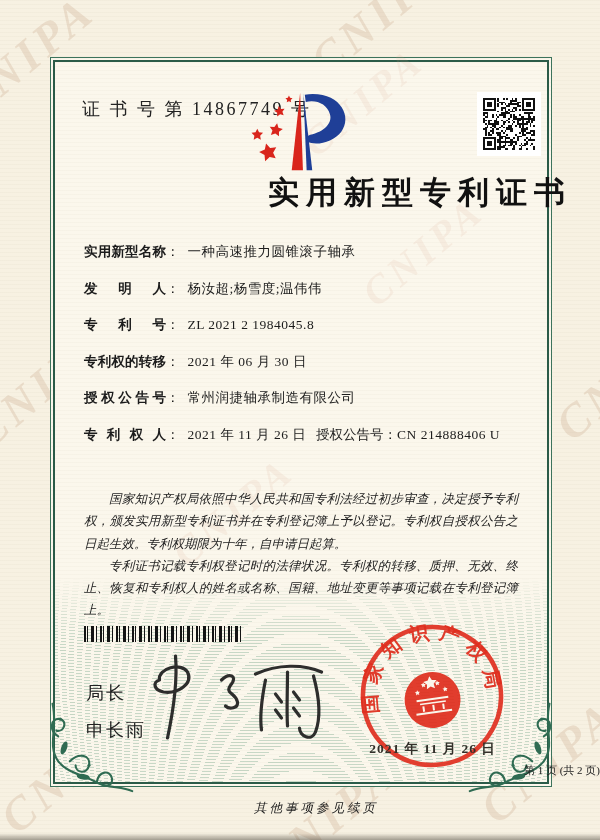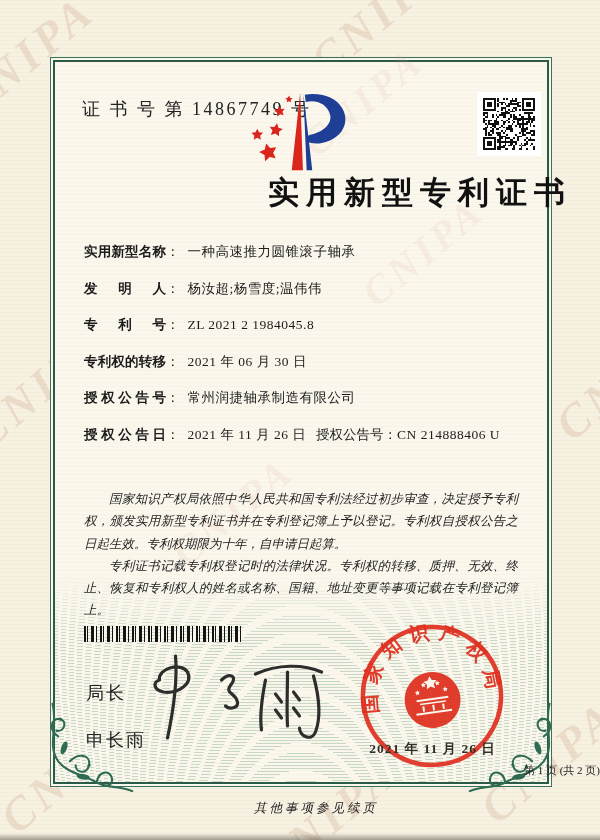--- a/index.html
+++ b/index.html
@@ -36,21 +36,21 @@
   .fvalue{letter-spacing:.5px;}
   .grant-right{position:absolute;left:232px;top:0;}
   .paras{position:absolute;left:84px;top:488px;width:434px;font-size:12.5px;line-height:22.3px;
     text-align:justify;color:#222;font-style:italic;}
   .paras p{margin:0;text-indent:2em;}
   .barcode{position:absolute;left:84px;top:626px;width:158px;height:16px;
     background:repeating-linear-gradient(90deg,#141414 0 2px,transparent 2px 3px,#141414 3px 4px,
       transparent 4px 7px,#141414 7px 10px,transparent 10px 12px,#141414 12px 13px,transparent 13px 16px);}
   .director{position:absolute;left:86px;top:681px;font-family:"Liberation Sans","DejaVu Sans",sans-serif;
     font-size:18px;letter-spacing:2px;color:#222;}
-  .director .name{margin-top:23px;}
+  .director .name{margin-top:13px;}
   .signature{position:absolute;left:135px;top:650px;width:205px;height:95px;}
   .seal{position:absolute;left:356px;top:620px;width:152px;height:152px;transform:rotate(-8deg);}
   .seal-date{position:absolute;left:330px;top:740px;width:205px;text-align:center;
     font-size:13.5px;font-weight:bold;letter-spacing:1px;color:#33302a;}
   .page-num{position:absolute;left:0;top:763px;width:600px;text-align:right;font-size:11px;color:#222;}
   .note{position:absolute;left:16px;top:800px;width:600px;text-align:center;font-size:12.5px;
     letter-spacing:3px;color:#222;font-style:italic;}
   .scan-edge{position:absolute;left:0;bottom:0;width:600px;height:7px;
     background:linear-gradient(to bottom,rgba(60,55,45,0),rgba(60,55,45,.45));}
   svg{display:block;}
@@ -442,21 +442,21 @@
     <div class="frow">
       <span class="flabel">专利号</span><span class="fcolon">：</span><span class="fvalue">ZL 2021 2 1984045.8</span>
     </div>
     <div class="frow">
       <span class="flabel">专利权的转移</span><span class="fcolon">：</span><span class="fvalue">2021 年 06 月 30 日</span>
     </div>
     <div class="frow">
       <span class="flabel">授权公告号</span><span class="fcolon">：</span><span class="fvalue">常州润捷轴承制造有限公司</span>
     </div>
     <div class="frow">
-      <span class="flabel">授权公告日</span><span class="fcolon">：</span><span class="fvalue">2021 年 11 月 26 日</span>
+      <span class="flabel">专利权人</span><span class="fcolon">：</span><span class="fvalue">2021 年 11 月 26 日</span>
       <span class="grant-right">
         <span>授权公告号</span><span>：</span><span class="fvalue">CN 214888406 U</span>
       </span>
     </div>
   </div>
 
   <div class="paras">
     <p>国家知识产权局依照中华人民共和国专利法经过初步审查，决定授予专利权，颁发实用新型专利证书并在专利登记簿上予以登记。专利权自授权公告之日起生效。专利权期限为十年，自申请日起算。</p>
     <p>专利证书记载专利权登记时的法律状况。专利权的转移、质押、无效、终止、恢复和专利权人的姓名或名称、国籍、地址变更等事项记载在专利登记簿上。</p>
   </div>

